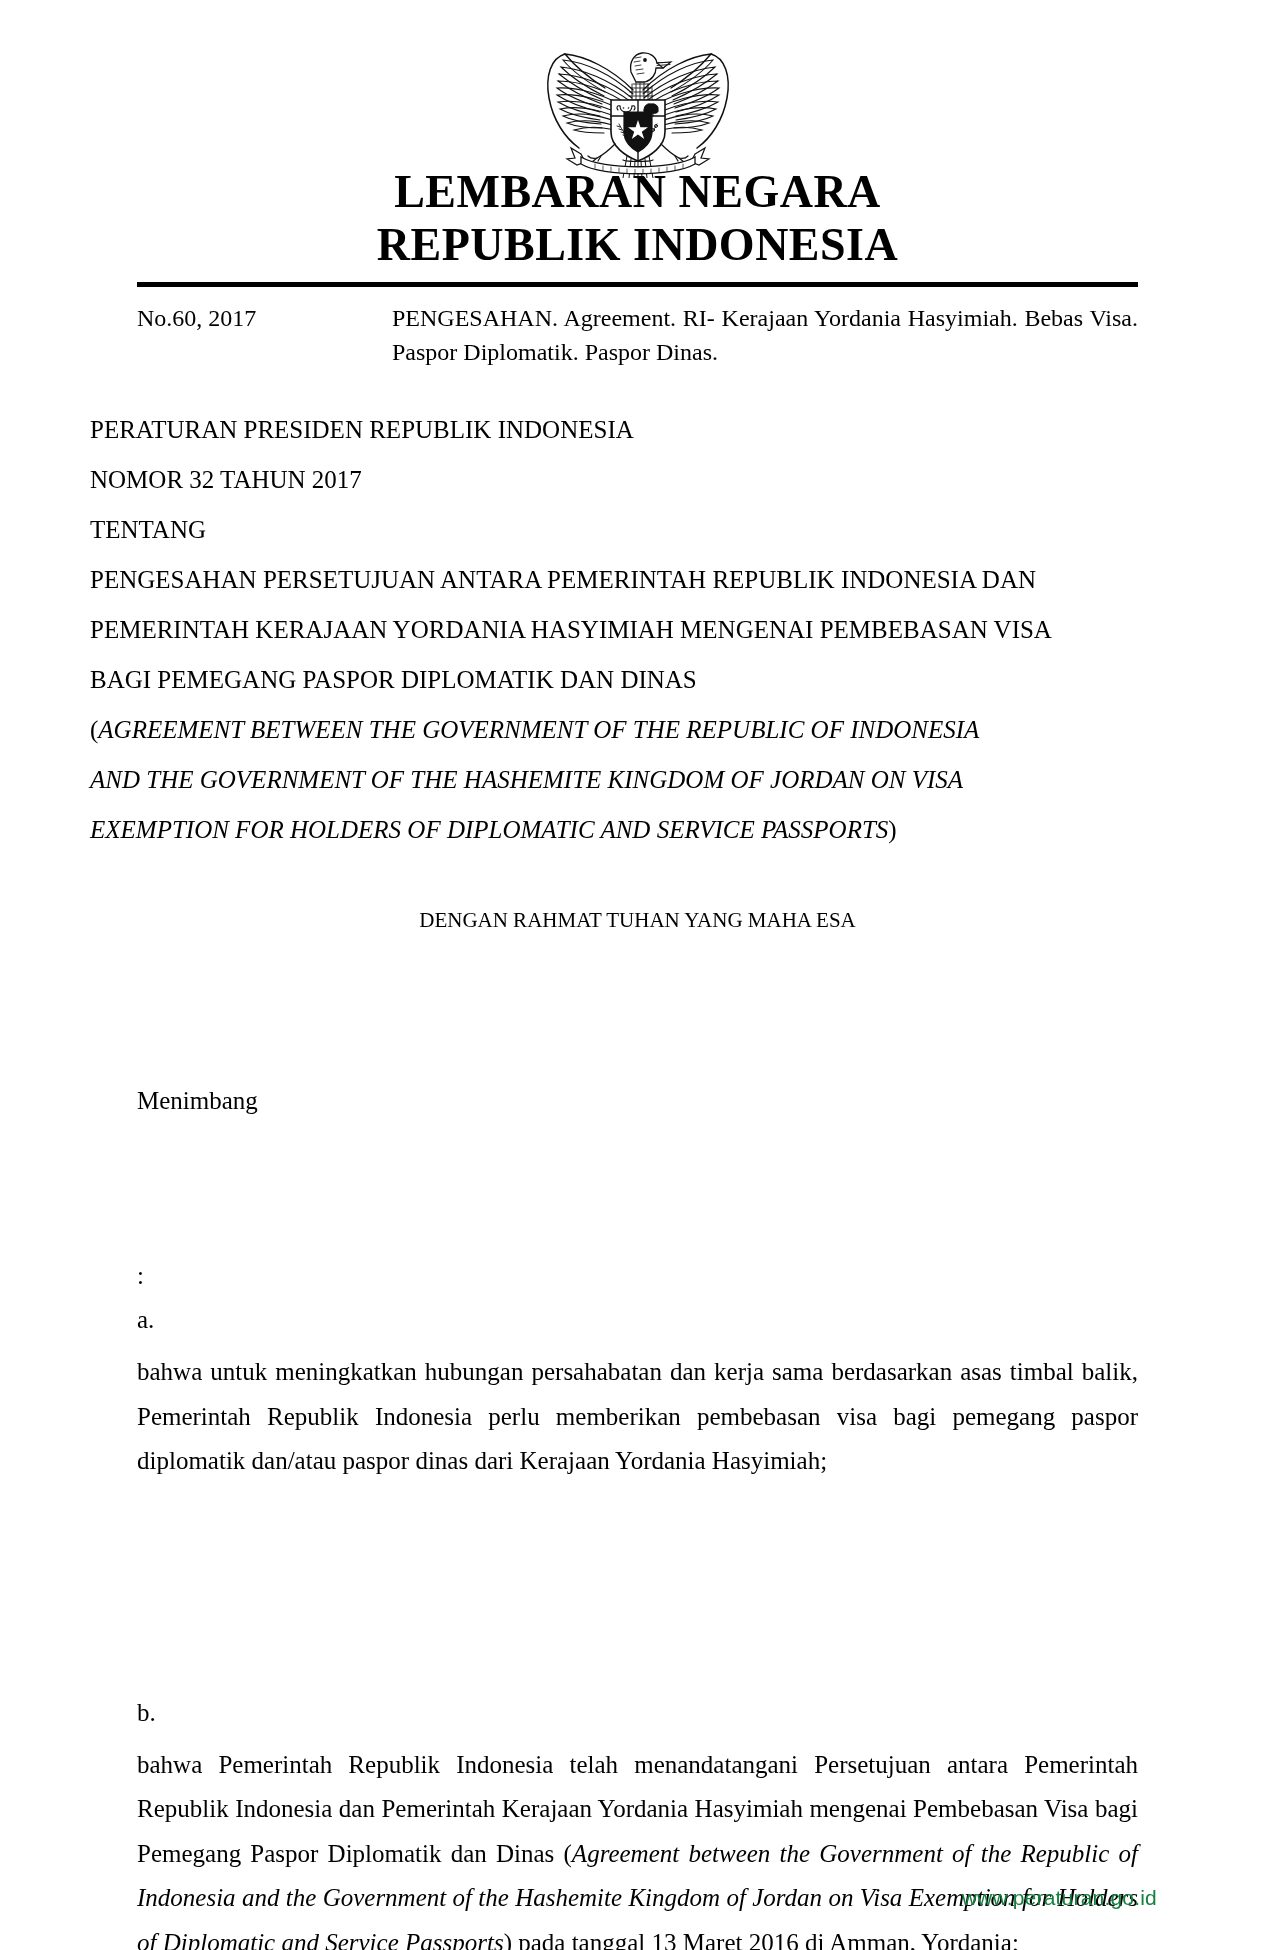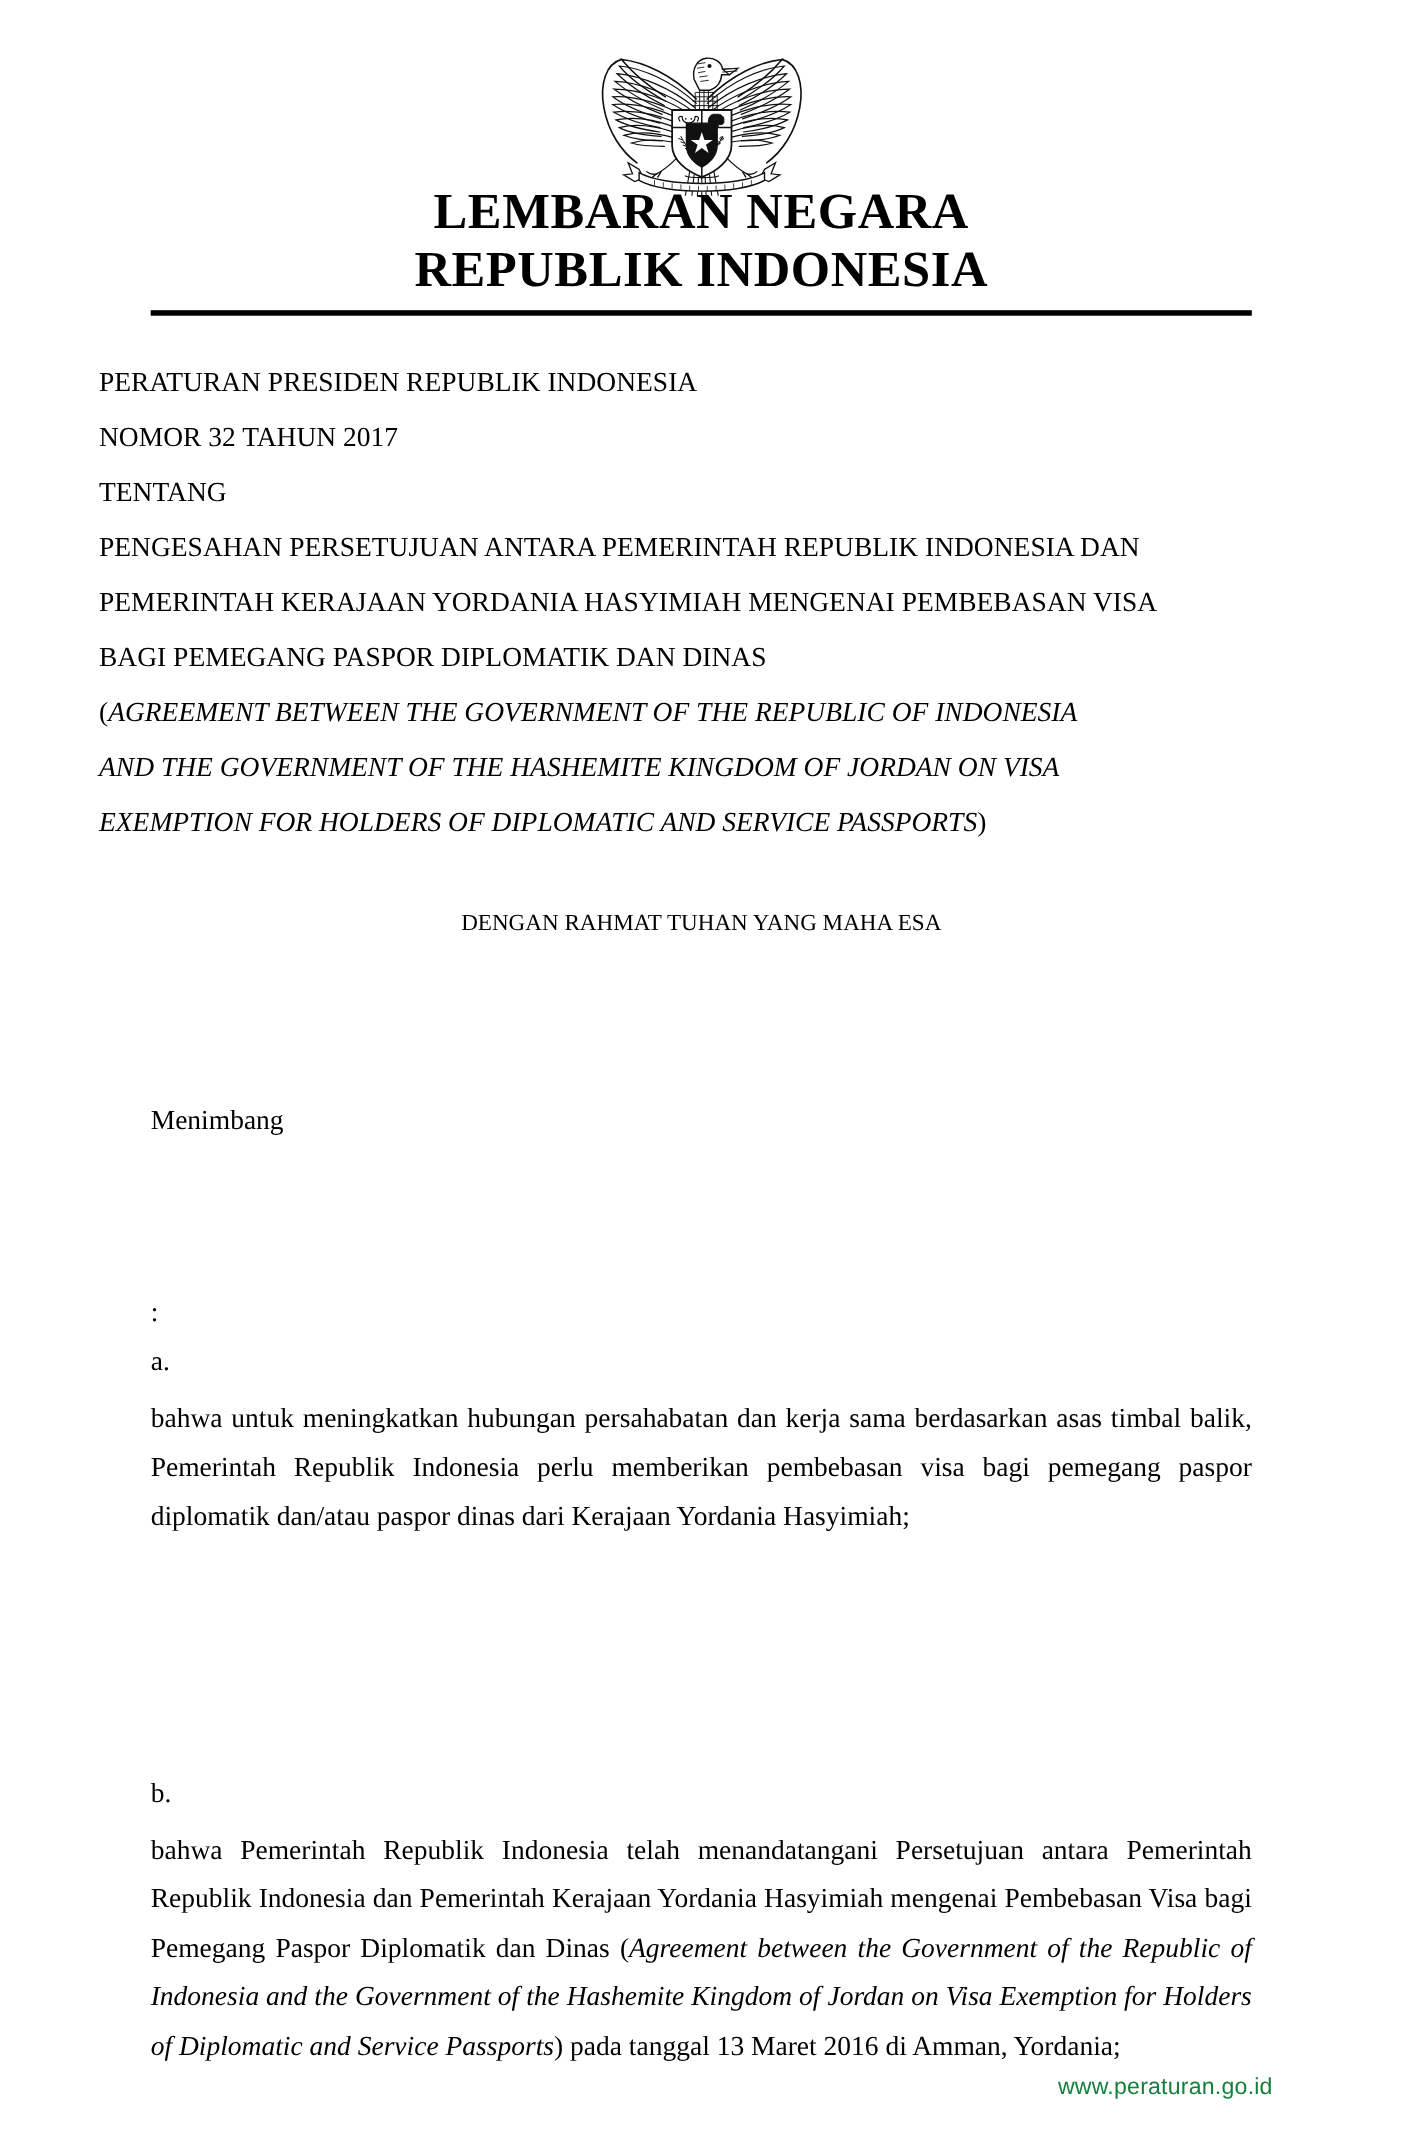--- a/index.html
+++ b/index.html
@@ -255,20 +255,24 @@
     </svg>
   </div>
 
   <div class="masthead">
     <span class="line">LEMBARAN NEGARA</span>
     <span class="line">REPUBLIK INDONESIA</span>
   </div>
 
   <div class="rule"></div>
 
+  <div class="caption-row">
+    <div class="caption-no">No.60, 2017</div>
+    <div class="caption-body">PENGESAHAN. Agreement. RI- Kerajaan Yordania Hasyimiah. Bebas Visa. Paspor Diplomatik. Paspor Dinas.</div>
+  </div>
 
   <div class="title-block">
     <span class="t-line">PERATURAN PRESIDEN REPUBLIK INDONESIA</span>
     <span class="t-line">NOMOR 32 TAHUN 2017</span>
     <span class="t-line">TENTANG</span>
     <span class="t-line">PENGESAHAN PERSETUJUAN ANTARA PEMERINTAH REPUBLIK INDONESIA DAN</span>
     <span class="t-line">PEMERINTAH KERAJAAN YORDANIA HASYIMIAH MENGENAI PEMBEBASAN VISA</span>
     <span class="t-line">BAGI PEMEGANG PASPOR DIPLOMATIK DAN DINAS</span>
     <span class="t-line"><span>(</span><span class="t-italic">AGREEMENT BETWEEN THE GOVERNMENT OF THE REPUBLIC OF INDONESIA</span></span>
     <span class="t-line t-italic">AND THE GOVERNMENT OF THE HASHEMITE KINGDOM OF JORDAN ON VISA</span>

